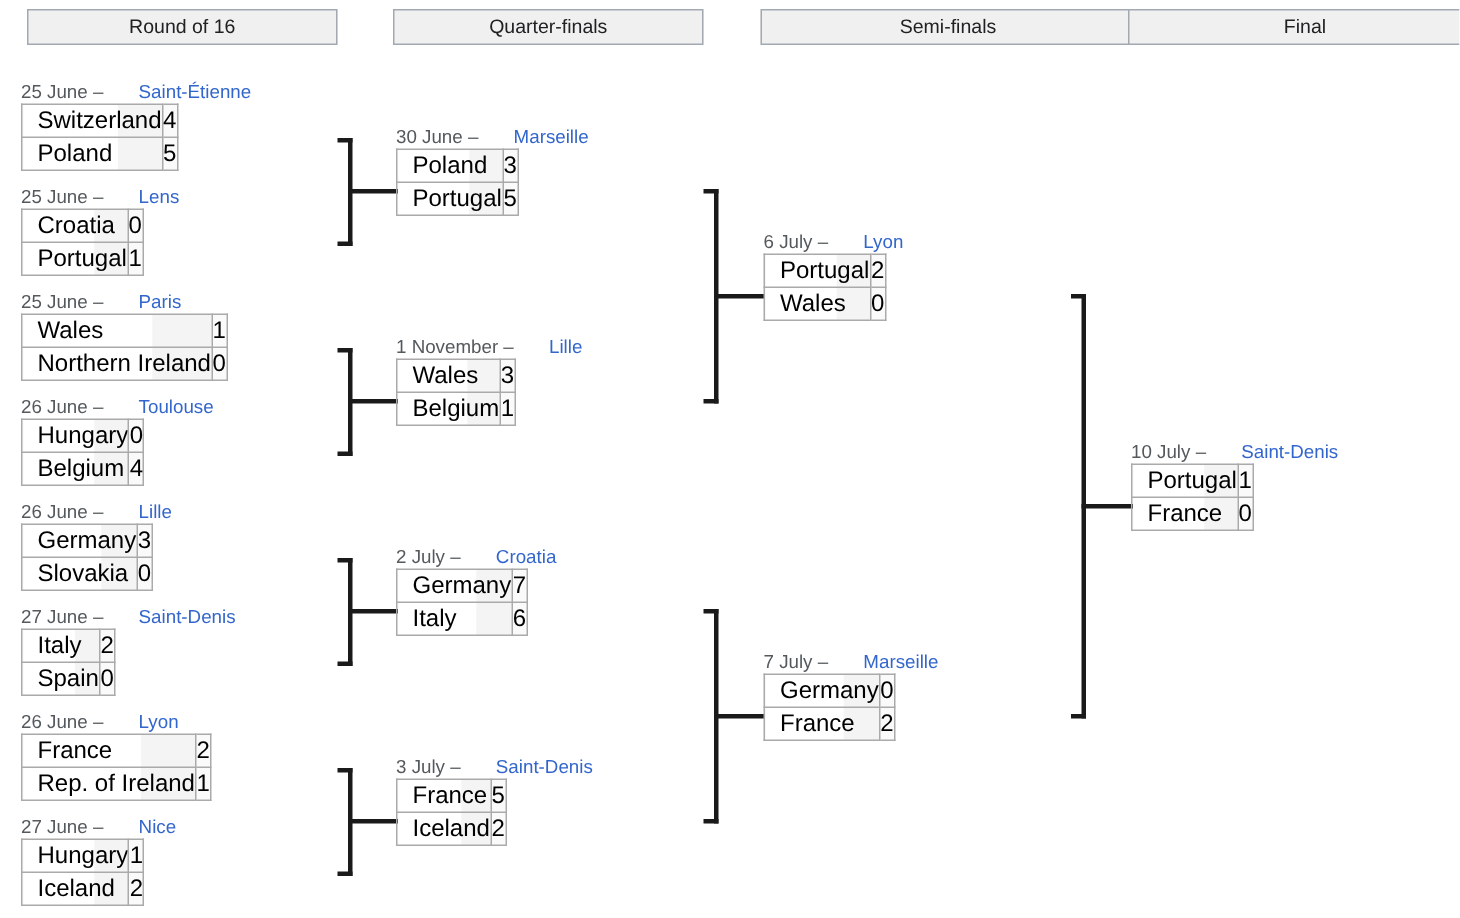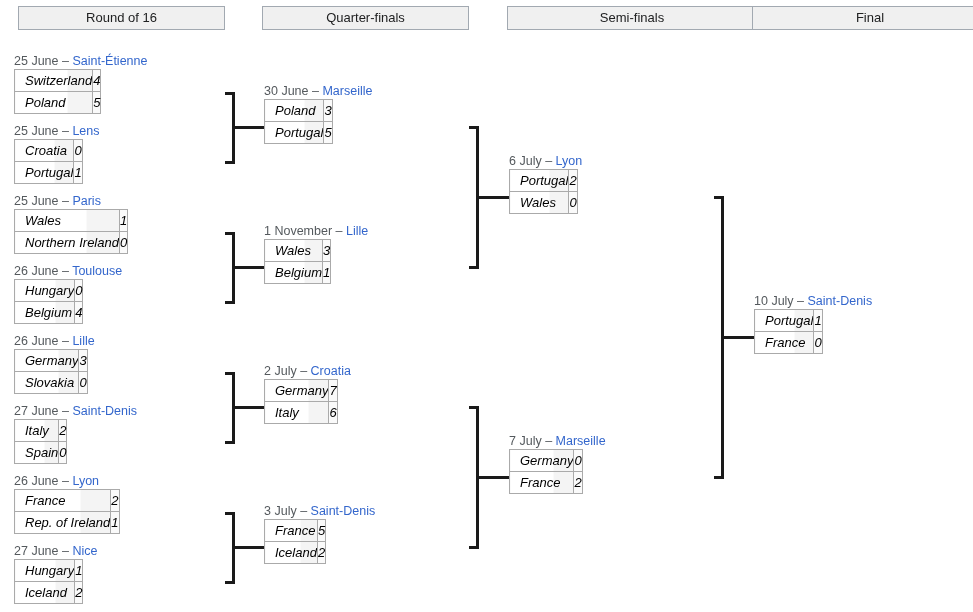--- a/index.html
+++ b/index.html
@@ -42,37 +42,37 @@
     position: absolute;
     left: 0;
     top: 0;
     font-size: 12.5px;
     line-height: 14px;
     color: #54595d;
     white-space: nowrap;
   }
   .match-venue {
     color: #3366cc;
+    margin-left: 20px;
   }
   .match-table {
     position: absolute;
     left: 0;
     top: 15px;
     border-collapse: collapse;
     table-layout: fixed;
   }
   .match-table td {
     border: 1px solid #aaaaaa;
     height: 22px;
     box-sizing: border-box;
     padding: 0;
-    font-size: 13px;
+    font-size: 16px;
     color: #000000;
     background: #fafafa;
-    font-style: italic;
   }
   .cell-team {
     padding-left: 10px !important;
     background: linear-gradient(to right, #ffffff 0%, #ffffff 68%, #f4f4f4 68%, #f4f4f4 100%) !important;
     white-space: nowrap;
     overflow: hidden;
   }
   .cell-score {
     text-align: center;
     background: #fafafa !important;

